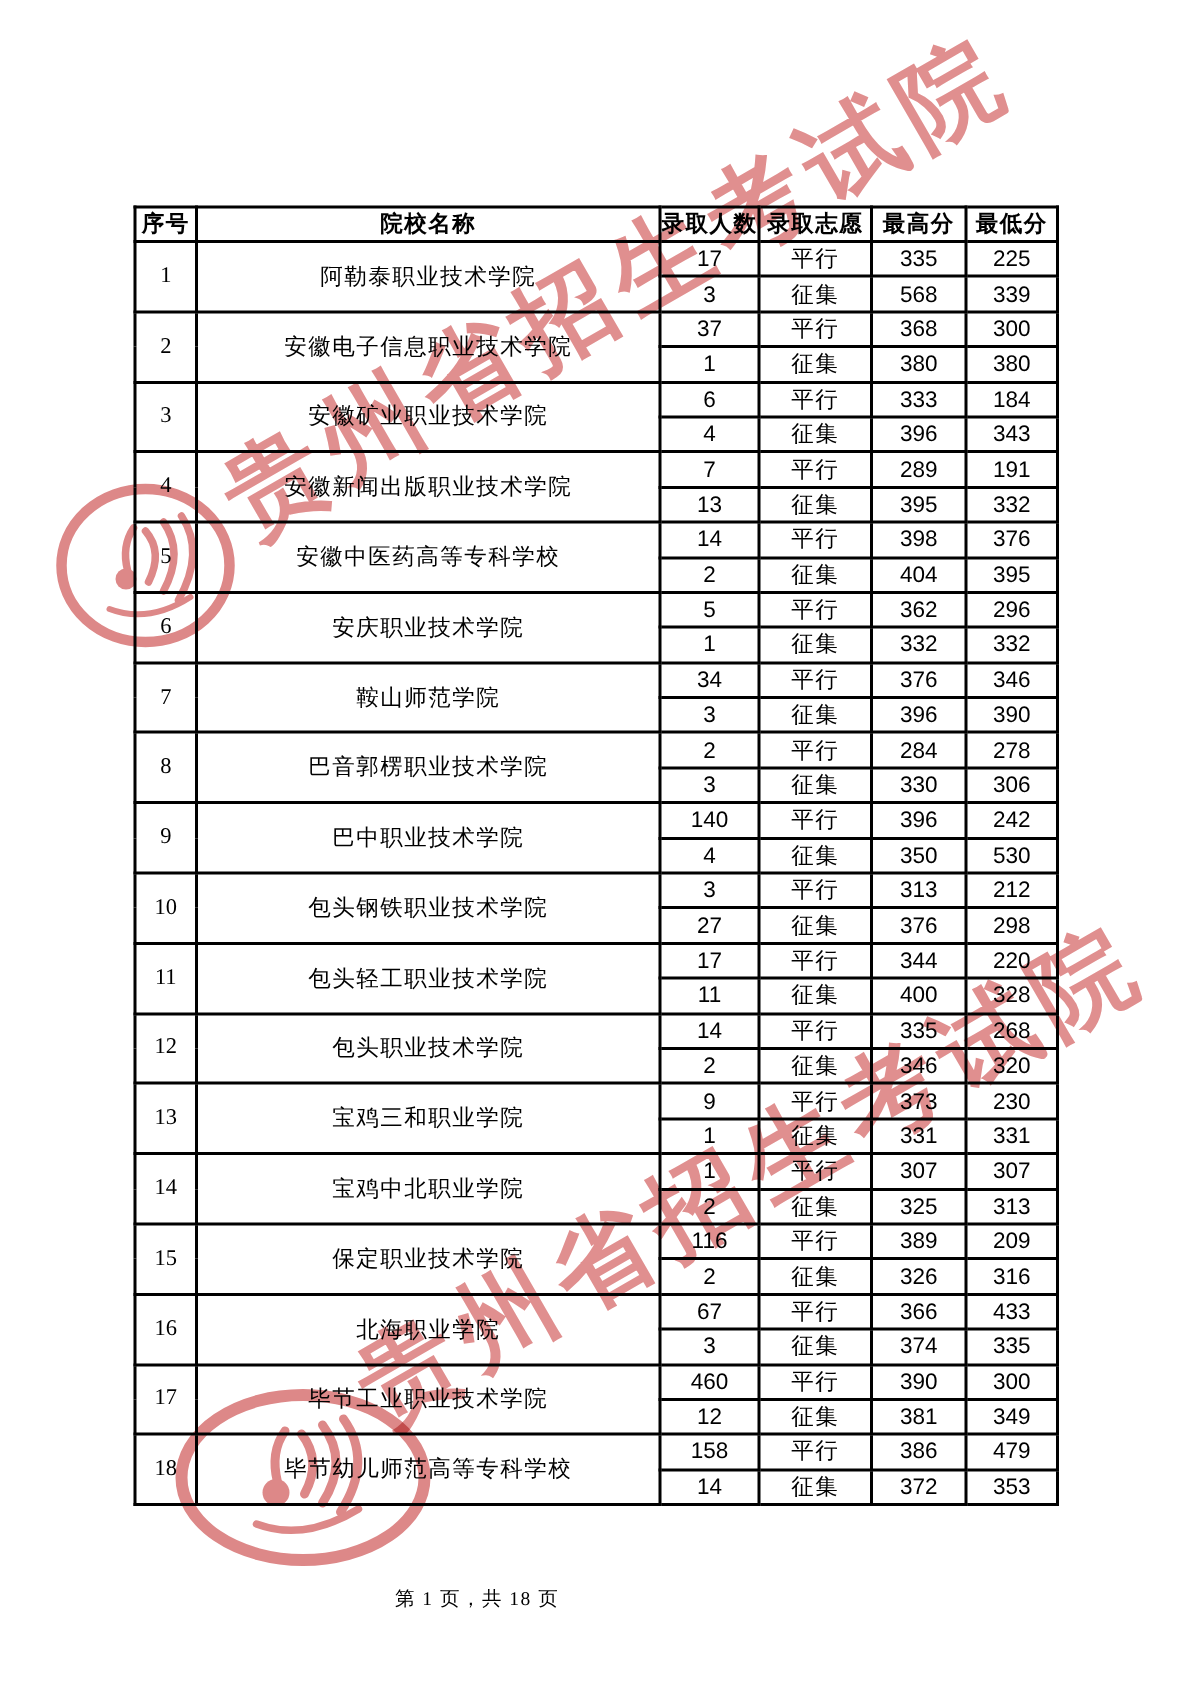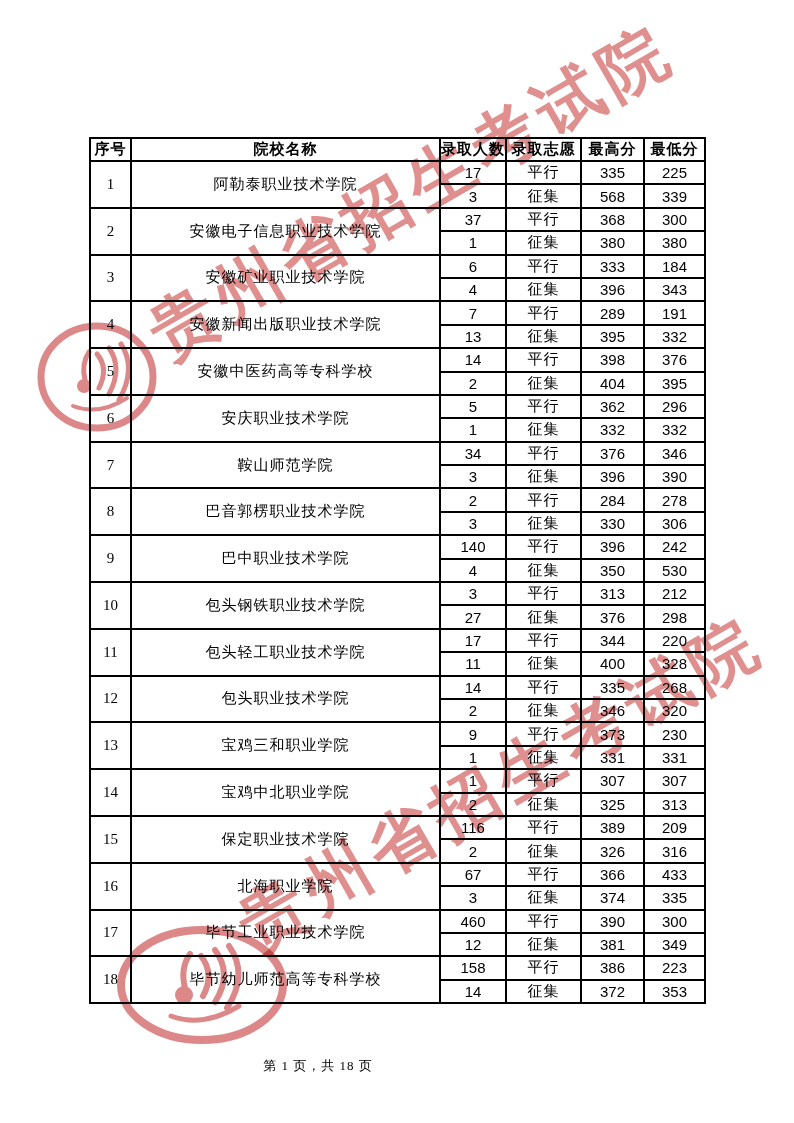--- a/index.html
+++ b/index.html
@@ -344,21 +344,21 @@
           <td class="vol">征集</td>
           <td class="num">381</td>
           <td class="num">349</td>
         </tr>
         <tr>
           <td class="serial" rowspan="2">18</td>
           <td class="cname" rowspan="2">毕节幼儿师范高等专科学校</td>
           <td class="num">158</td>
           <td class="vol">平行</td>
           <td class="num">386</td>
-          <td class="num">223</td>
+          <td class="num">479</td>
         </tr>
         <tr>
           <td class="num">14</td>
           <td class="vol">征集</td>
           <td class="num">372</td>
           <td class="num">353</td>
         </tr>
       </tbody>
   </table>
 

